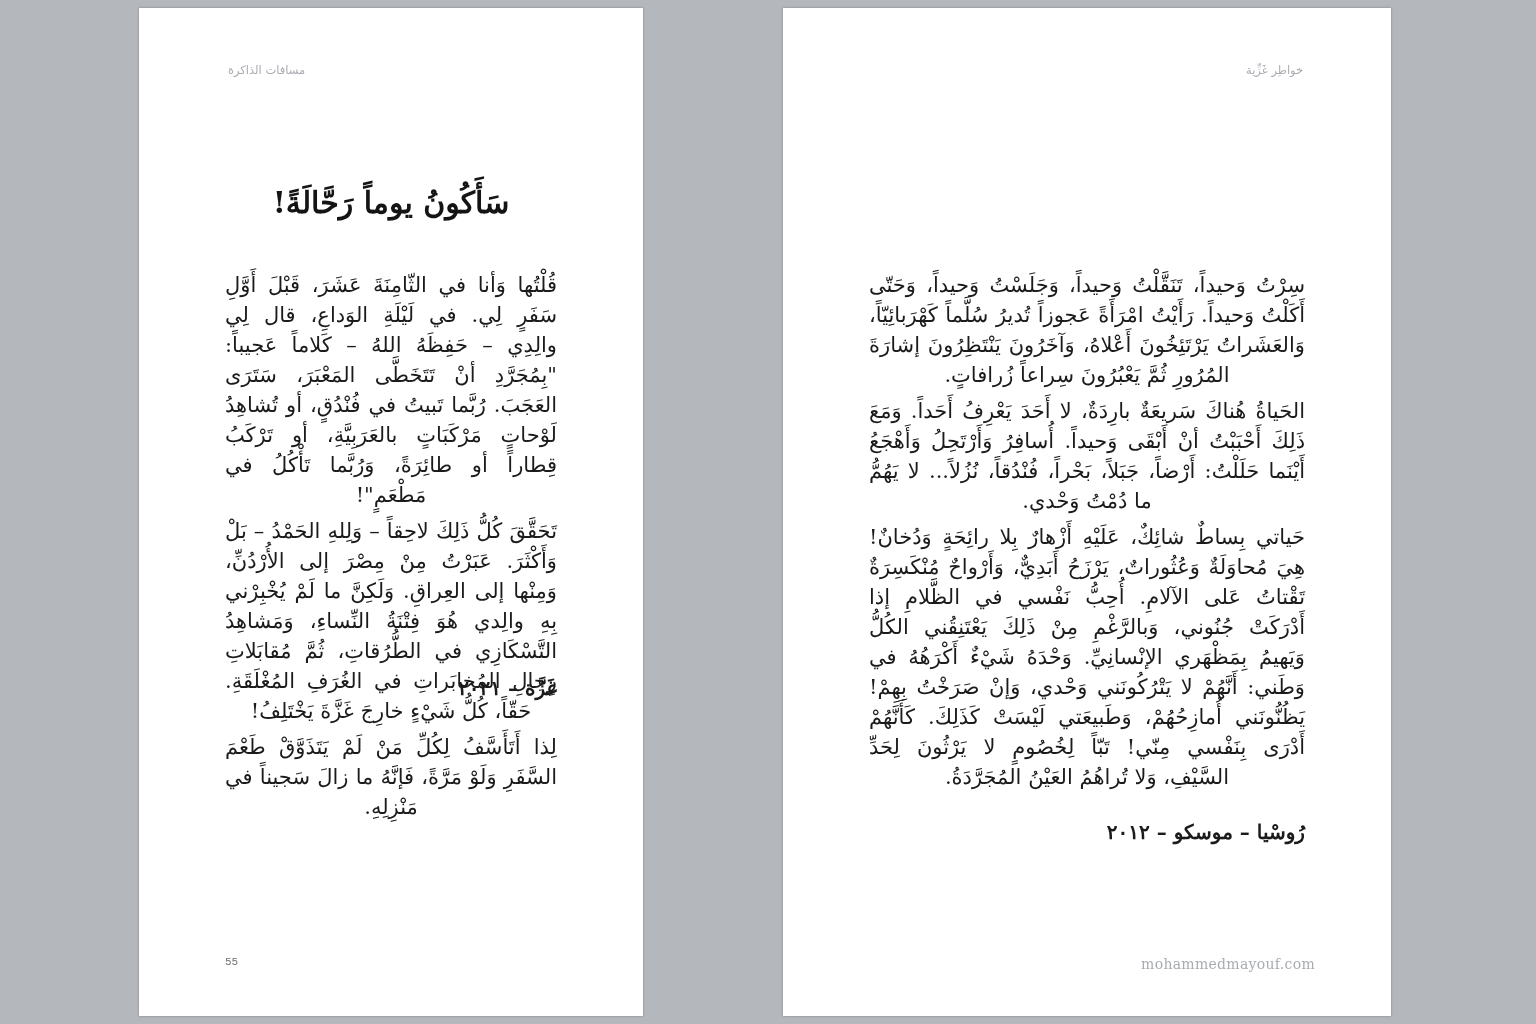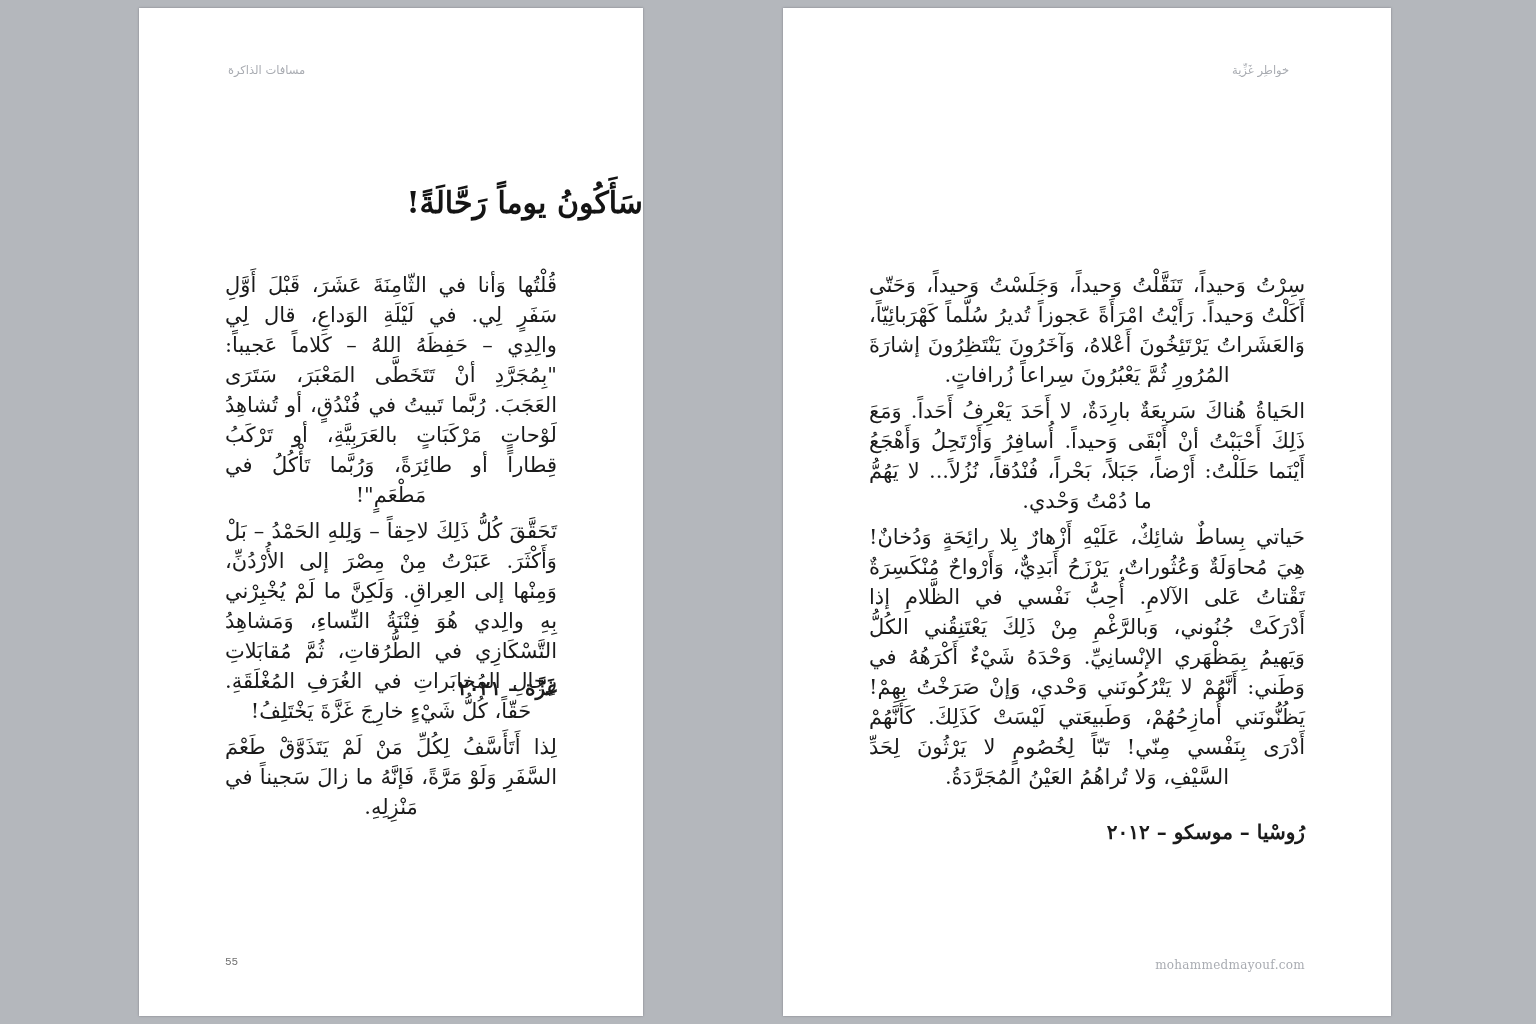--- a/index.html
+++ b/index.html
@@ -45,29 +45,29 @@
   .running-head {
     position: absolute;
     top: 55px;
     font-size: 11.5px;
     color: #a9acb2;
     letter-spacing: 0.2px;
     direction: rtl;
     white-space: nowrap;
   }
   .page-left .running-head  { left: 89px; }
-  .page-right .running-head { left: 449px; text-align: center; }
+  .page-right .running-head { left: 463px; text-align: center; }
 
   
   .chapter-title {
     position: absolute;
     top: 176px;
     left: 0;
     right: 0;
-    text-align: right;
+    text-align: center;
     font-family: "DejaVu Serif", serif;
     font-size: 30px;
     font-weight: 700;
     color: #141414;
     direction: rtl;
     line-height: 1.25;
   }
 
   
   .body-block {
@@ -109,22 +109,22 @@
     bottom: 48px;
     left: 86px;
     font-size: 11px;
     color: #737373;
     font-family: Liberation Mono, monospace;
     direction: ltr;
   }
   .web-footer {
     position: absolute;
     bottom: 44px;
-    right: 86px;
-    font-size: 12px;
+    right: 76px;
+    font-size: 14px;
     color: #a9acb2;
     font-family: "DejaVu Serif", serif;
     letter-spacing: 0.3px;
     direction: ltr;
     margin-left: 20px;
   }
 </style>
 </head>
 <body>
 

